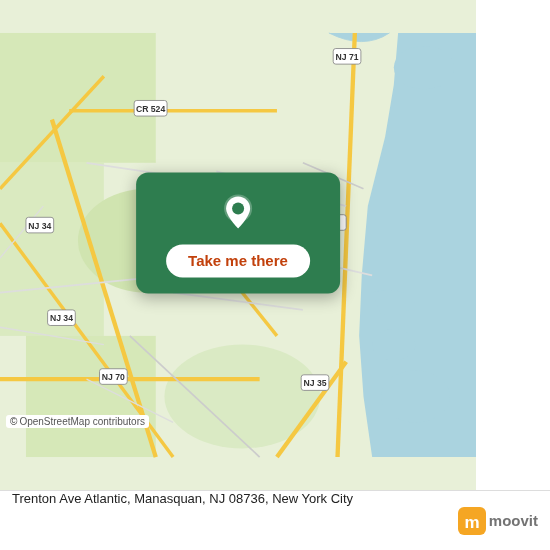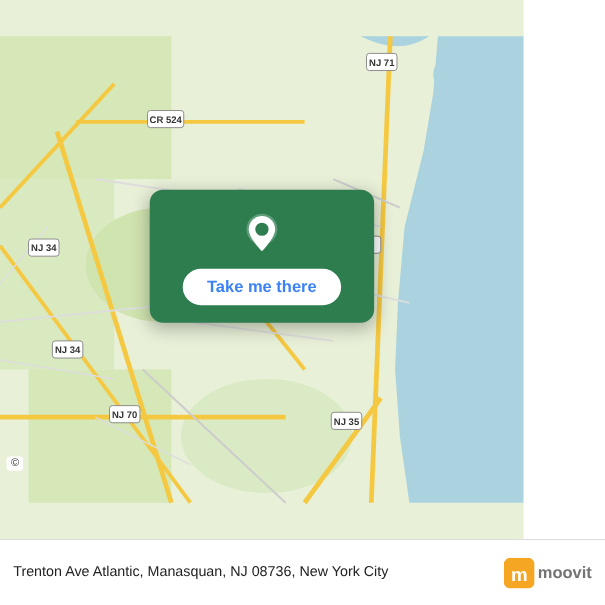--- a/index.html
+++ b/index.html
@@ -43,21 +43,21 @@
     }
 
     #location-pin-icon {
       width: 44px;
       height: 44px;
       margin-bottom: 10px;
     }
 
     #take-me-there-btn {
       background: white;
-      color: #3b82f6;
+      color: #c2410c;
       border: none;
       border-radius: 20px;
       padding: 8px 22px;
       font-size: 15px;
       font-weight: 600;
       cursor: pointer;
       white-space: nowrap;
     }
 
     
@@ -84,21 +84,20 @@
       font-size: 10px;
       color: #333;
     }
 
     
     #bottom-bar {
       width: 550px;
       height: 60px;
       background: white;
       display: flex;
-      align-items: center;
       padding: 0 12px;
       gap: 10px;
       border-top: 1px solid #ddd;
     }
 
     #address-text {
       flex: 1;
       font-size: 13px;
       color: #222;
       font-weight: 500;
@@ -207,20 +206,21 @@
       <circle cx="22" cy="18" r="6" fill="#2e7d4f"></circle>
     </svg>
 
     <button id="take-me-there-btn">Take me there</button>
   </div>
 
   
   <div id="attribution-bar">
     <div id="osm-logo">
       <span>©</span>
+      <span style="font-size:10px;color:#555;margin-left:2px;">OpenStreetMap contributors</span>
     </div>
   </div>
 </div>
 
 <div id="bottom-bar">
   <div id="address-text">Trenton Ave Atlantic, Manasquan, NJ 08736, New York City</div>
 
   <div id="moovit-logo">
 
     <svg id="moovit-icon" viewBox="0 0 28 28" xmlns="http://www.w3.org/2000/svg">

